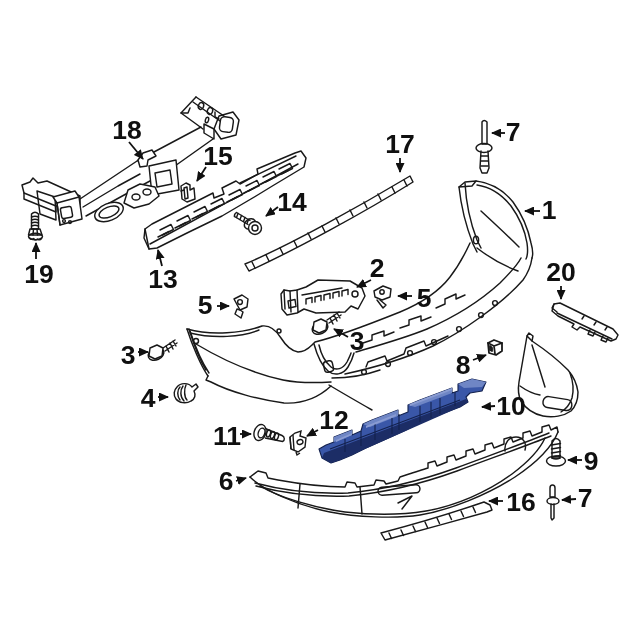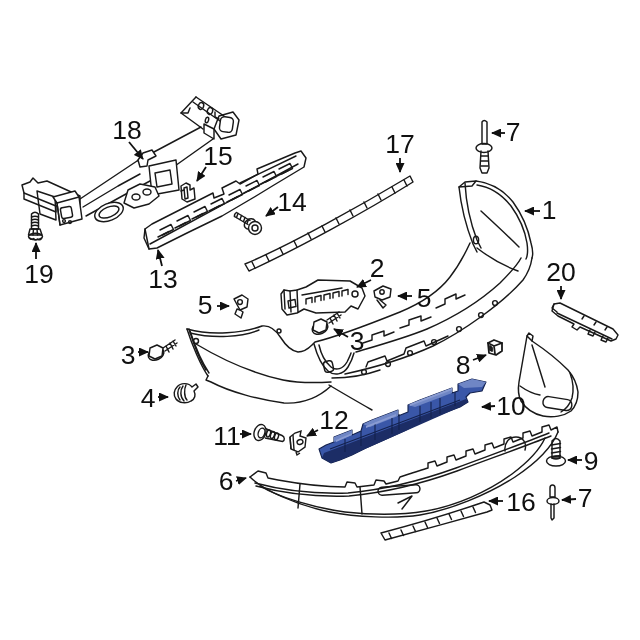--- a/index.html
+++ b/index.html
@@ -1,16 +1,16 @@
 <!DOCTYPE html>
 <html><head>
 <meta charset="utf-8">
 <style>
 html,body{margin:0;padding:0;background:#ffffff;}
-#stage{width:640px;height:640px;position:relative;background:#f97316;overflow:hidden;}
+#stage{width:640px;height:640px;position:relative;background:#f97316;overflow:hidden;font-weight:bold;}
 text{font-family:"Liberation Sans",sans-serif;fill:#101010;-webkit-font-smoothing:antialiased;}
 .lbl{font-size:26.5px;}
 </style>
 </head>
 <body>
 <div id="stage">
 <svg width="640" height="640" viewBox="0 0 640 640" xmlns="http://www.w3.org/2000/svg">
 <rect x="0" y="0" width="640" height="640" fill="#ffffff"></rect>
 <defs>
   <marker id="ah" markerUnits="userSpaceOnUse" markerWidth="11" markerHeight="9" refX="9" refY="4.5" orient="auto">

